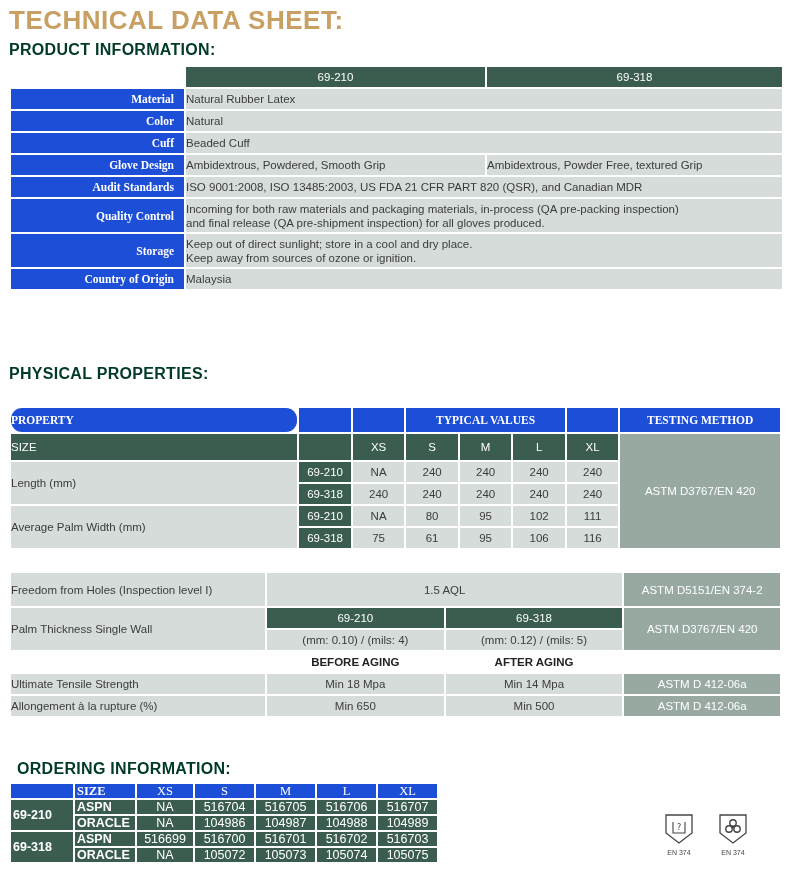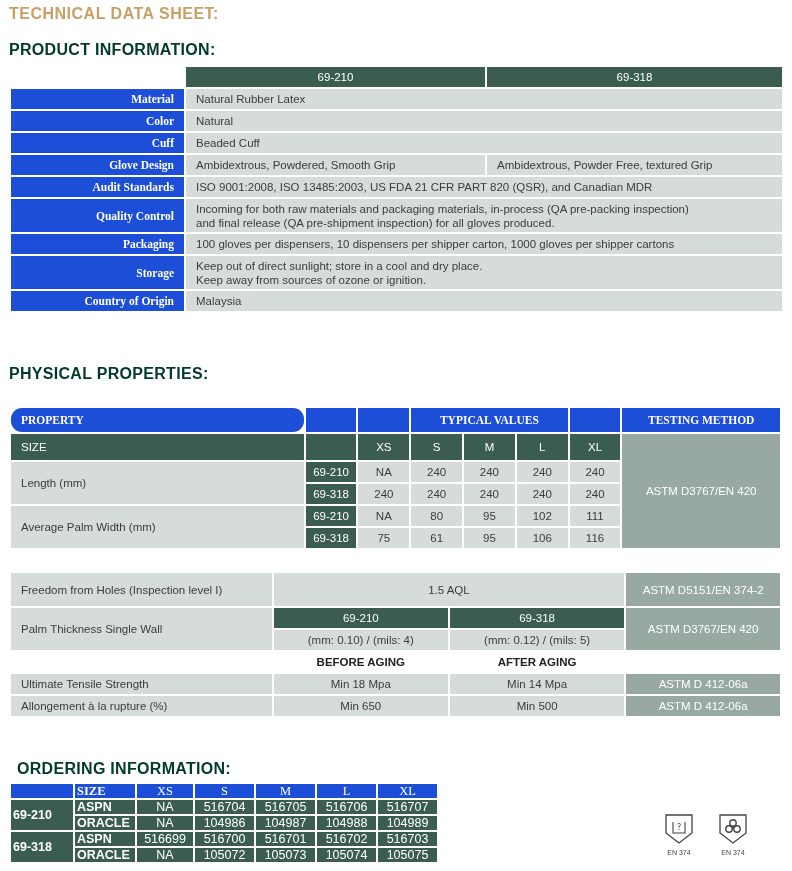--- a/index.html
+++ b/index.html
@@ -1,28 +1,28 @@
 <!DOCTYPE html>
 <html><head>
 <meta charset="utf-8">
 <style>
   html, body { margin: 0; padding: 0; background: #ffffff; }
   body { width: 792px; height: 871px; position: relative; overflow: hidden;
          font-family: "Liberation Sans", "DejaVu Sans", sans-serif; color: #3a3a3a; }
   .abs { position: absolute; }
-  .title { left: 9px; top: 5px; font-size: 16px; font-weight: bold; color: #c9a064; letter-spacing: 0.5px; }
+  .title { left: 9px; top: 5px; font-size: 26px; font-weight: bold; color: #c9a064; letter-spacing: 0.5px; }
   .h2 { font-size: 16px; font-weight: bold; color: #013a2a; letter-spacing: 0.3px; }
   table { border-collapse: separate; border-spacing: 2px; position: absolute; font-size: 11.5px; }
   td, th { padding: 0; }
   .dk { background: #1d4ed8; color: #fff; font-weight: bold; font-family: Liberation Serif, serif; }
   .md { background: #3b5d50; color: #fff; }
   .lt { background: #d6dcd9; color: #3c3c3c; }
   .gr { background: #98a9a2; color: #fff; }
   .r { text-align: right; padding-right: 10px; }
-  .l { text-align: left; padding-left: 10px; }
+  .l { text-align: left; }
   .c { text-align: center; }
 
   
   #prod { left: 9px; top: 65px; width: 775px; }
   #prod td { height: 20px; }
   #prod td.lab { width: 163px; font-size: 11.5px; }
   #prod td.tall { height: 33px; line-height: 14px; }
 
   
   #phys { left: 9px; top: 406px; width: 773px; }
@@ -74,24 +74,20 @@
   <tr>
     <td class="dk r lab">Audit Standards</td>
     <td class="lt l" colspan="2">ISO 9001:2008, ISO 13485:2003, US FDA 21 CFR PART 820 (QSR), and Canadian MDR</td>
   </tr>
   <tr>
     <td class="dk r lab tall">Quality Control</td>
     <td class="lt l tall" colspan="2">
       <div>Incoming for both raw materials and packaging materials, in-process (QA pre-packing inspection)</div>
       <div>and final release (QA pre-shipment inspection) for all gloves produced.</div>
     </td>
-  </tr>
-  <tr>
-    <td class="dk r lab">Packaging</td>
-    <td class="lt l" colspan="2">100 gloves per dispensers, 10 dispensers per shipper carton, 1000 gloves per shipper cartons</td>
   </tr>
   <tr>
     <td class="dk r lab tall">Storage</td>
     <td class="lt l tall" colspan="2">
       <div>Keep out of direct sunlight; store in a cool and dry place.</div>
       <div>Keep away from sources of ozone or ignition.</div>
     </td>
   </tr>
   <tr>
     <td class="dk r lab">Country of Origin</td>

